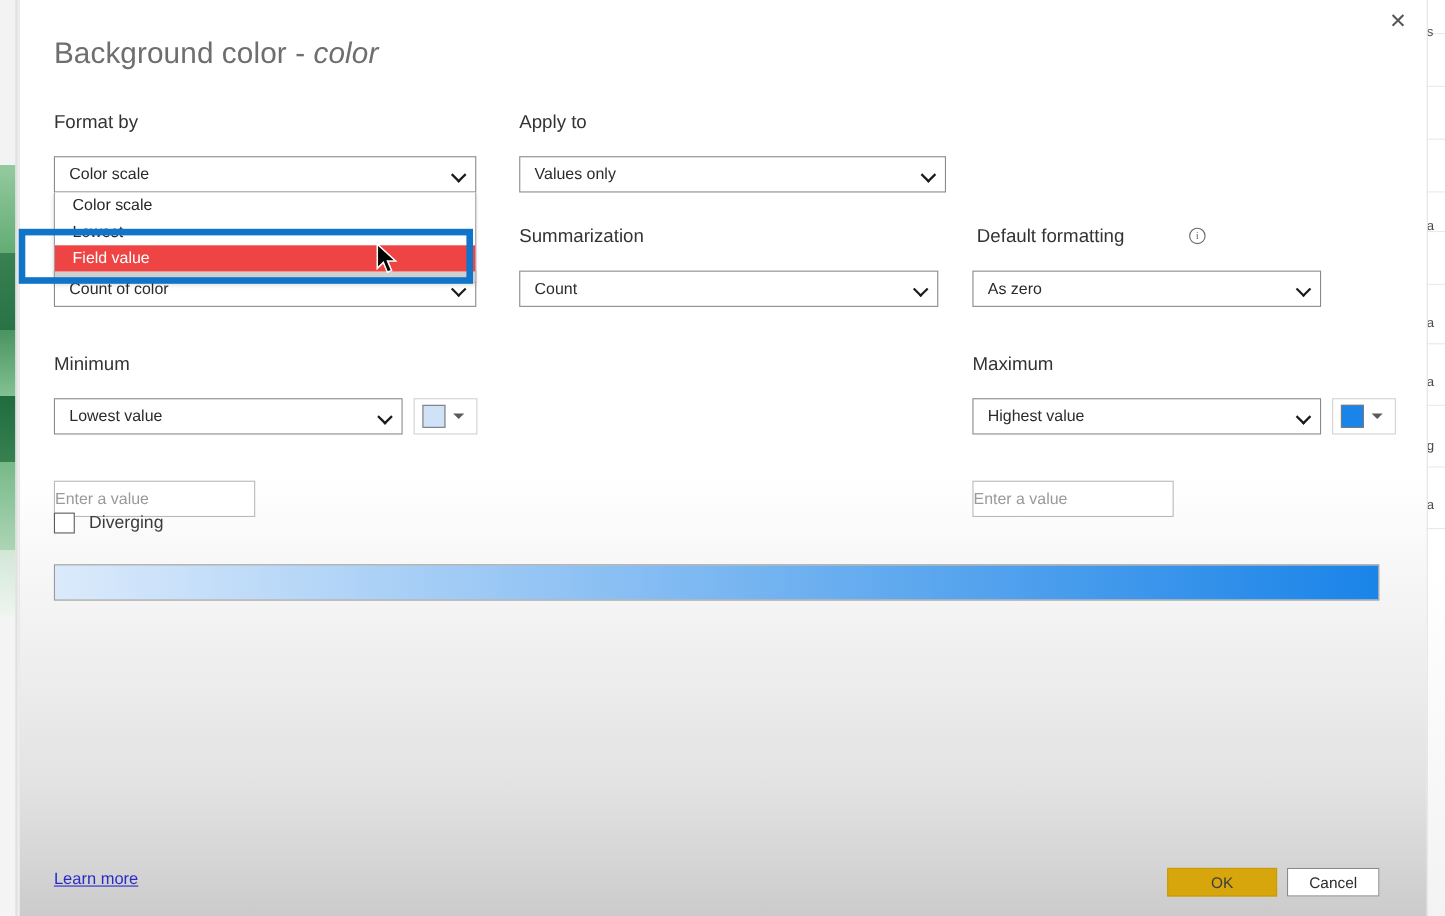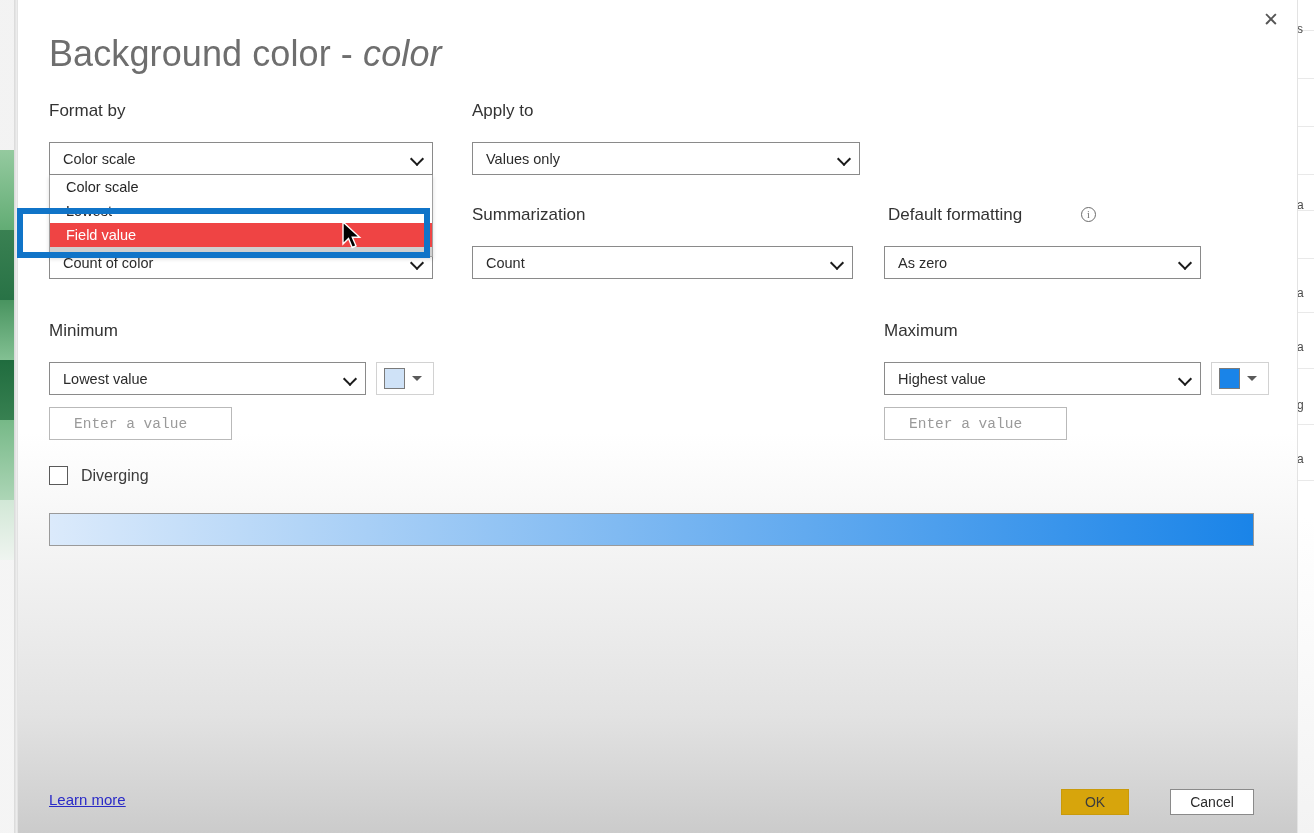--- a/index.html
+++ b/index.html
@@ -68,21 +68,21 @@
     position: absolute; right: 8px; top: 2px;
     width: 36px; height: 34px;
     display: flex; align-items: center; justify-content: center;
     color: #555; font-size: 19px; line-height: 1;
     cursor: pointer; background: transparent; border: none;
     font-family: "Liberation Sans", sans-serif;
   }
 
   #dlg-title {
     position: absolute; left: 31px; top: 33px;
-    font-size: 36px; color: #6e6e6e; font-weight: 400;
+    font-size: 27px; color: #6e6e6e; font-weight: 400;
     letter-spacing: .1px; white-space: nowrap;
   }
   #dlg-title .em { font-style: italic; }
 
   .section-label {
     position: absolute;
     font-size: 17px; color: #333333; font-weight: 400;
     white-space: nowrap;
   }
 
@@ -107,25 +107,26 @@
     width: 8px; height: 8px;
     border-right: 2px solid #1b1b1b; border-bottom: 2px solid #1b1b1b;
     transform: rotate(45deg);
   }
 
   .textinput {
     position: absolute;
     height: 33px;
     background: #ffffff;
     border: 1px solid #b9b9b9;
-    padding: 0 24px;
+    padding: 0 0;
     font-size: 14.5px;
     color: #2b2b2b;
-    font-family: Liberation Mono, monospace;
+    font-family: Liberation Sans, sans-serif;
     outline: none;
+    margin-top: 30px;
   }
   .textinput::placeholder { color: #9a9a9a; }
 
   
   .swatch-btn {
     position: absolute;
     height: 33px; width: 58px;
     background: #ffffff;
     border: 1px solid #d2d2d2;
     display: flex; align-items: center; gap: 5px;
@@ -177,21 +178,21 @@
     font-size: 15px; color: #2a2ac7; text-decoration: underline; cursor: pointer;
   }
   .footer-btn {
     position: absolute; top: 789px;
     height: 26px;
     display: flex; align-items: center; justify-content: center;
     font-size: 14px; cursor: pointer;
     font-family: "Liberation Sans", sans-serif;
   }
   #ok-btn {
-    left: 1043px; width: 68px;
+    left: 1043px; width: 100px;
     background: #d7a50c; color: #3c3c3c; border: 1px solid #c99a0b;
   }
   #cancel-btn {
     left: 1152px; width: 84px;
     background: #ffffff; color: #2b2b2b; border: 1px solid #8a8a8a;
   }
 
   
   #listbox {
     position: absolute;

